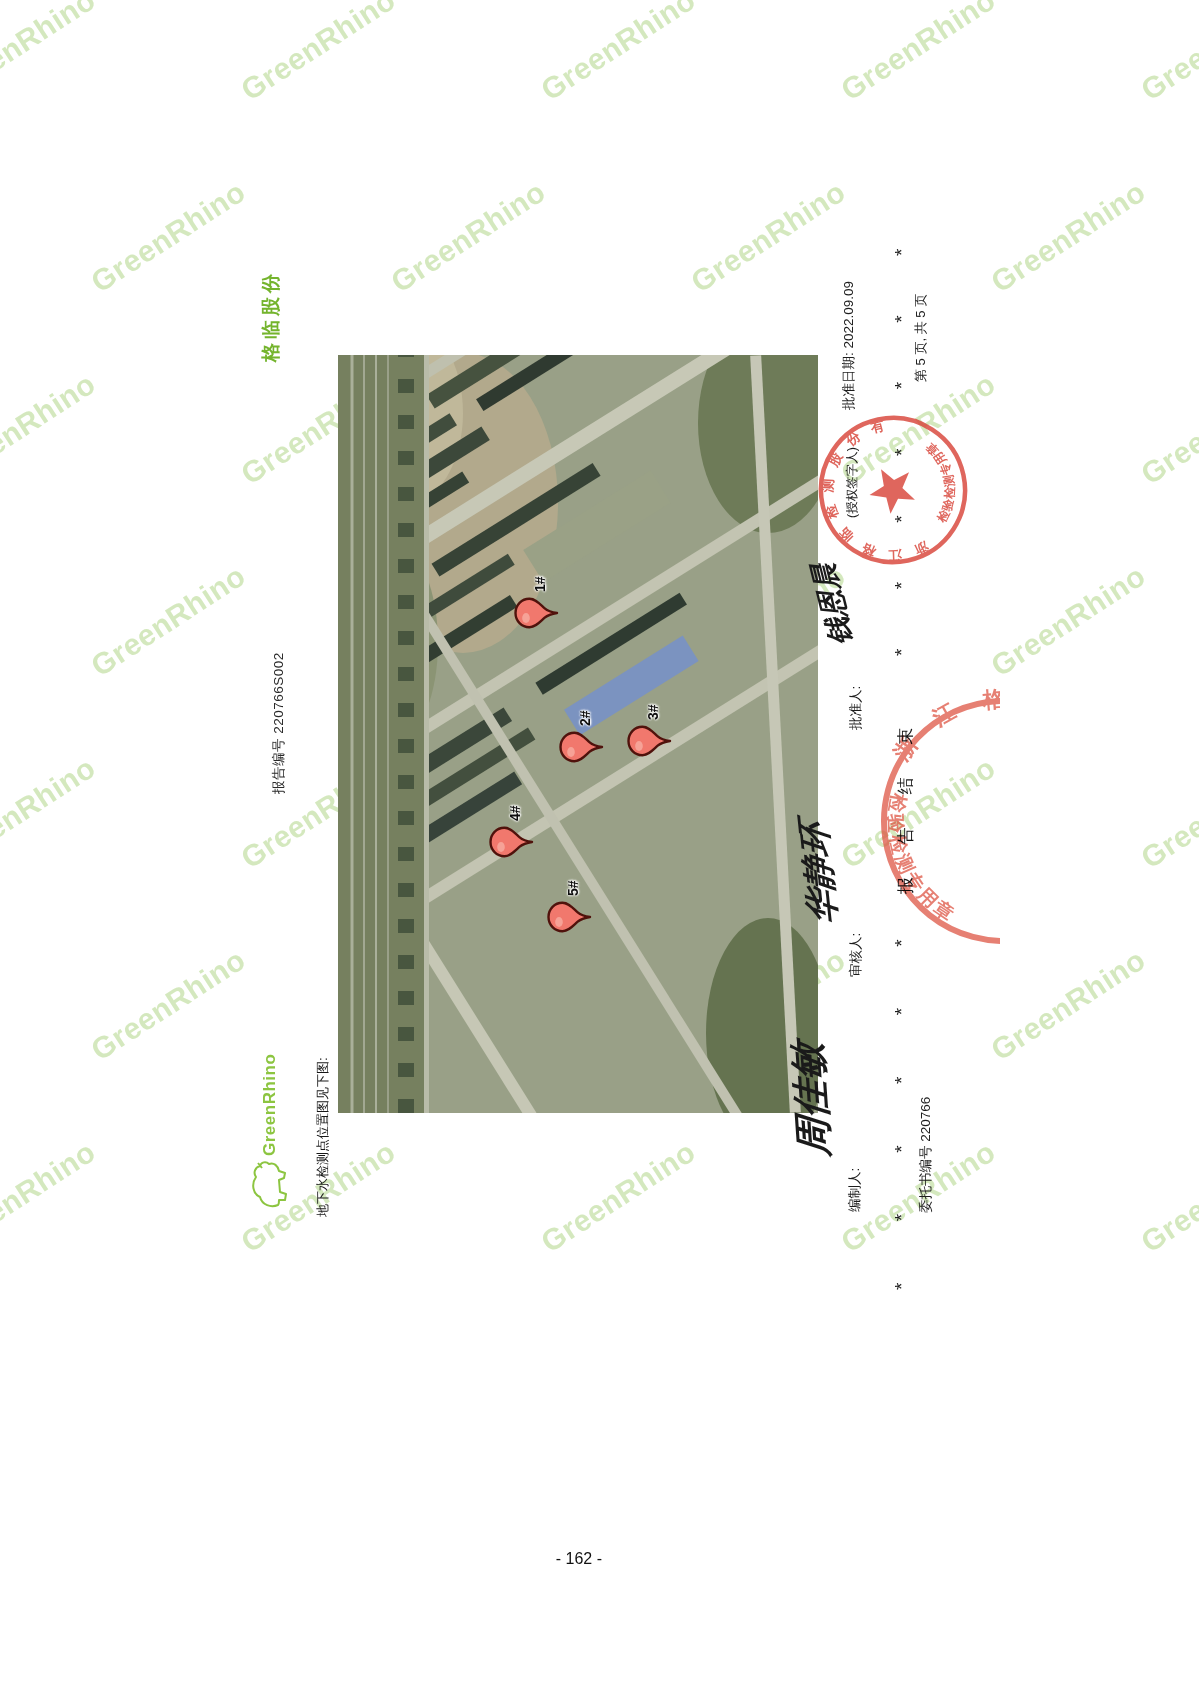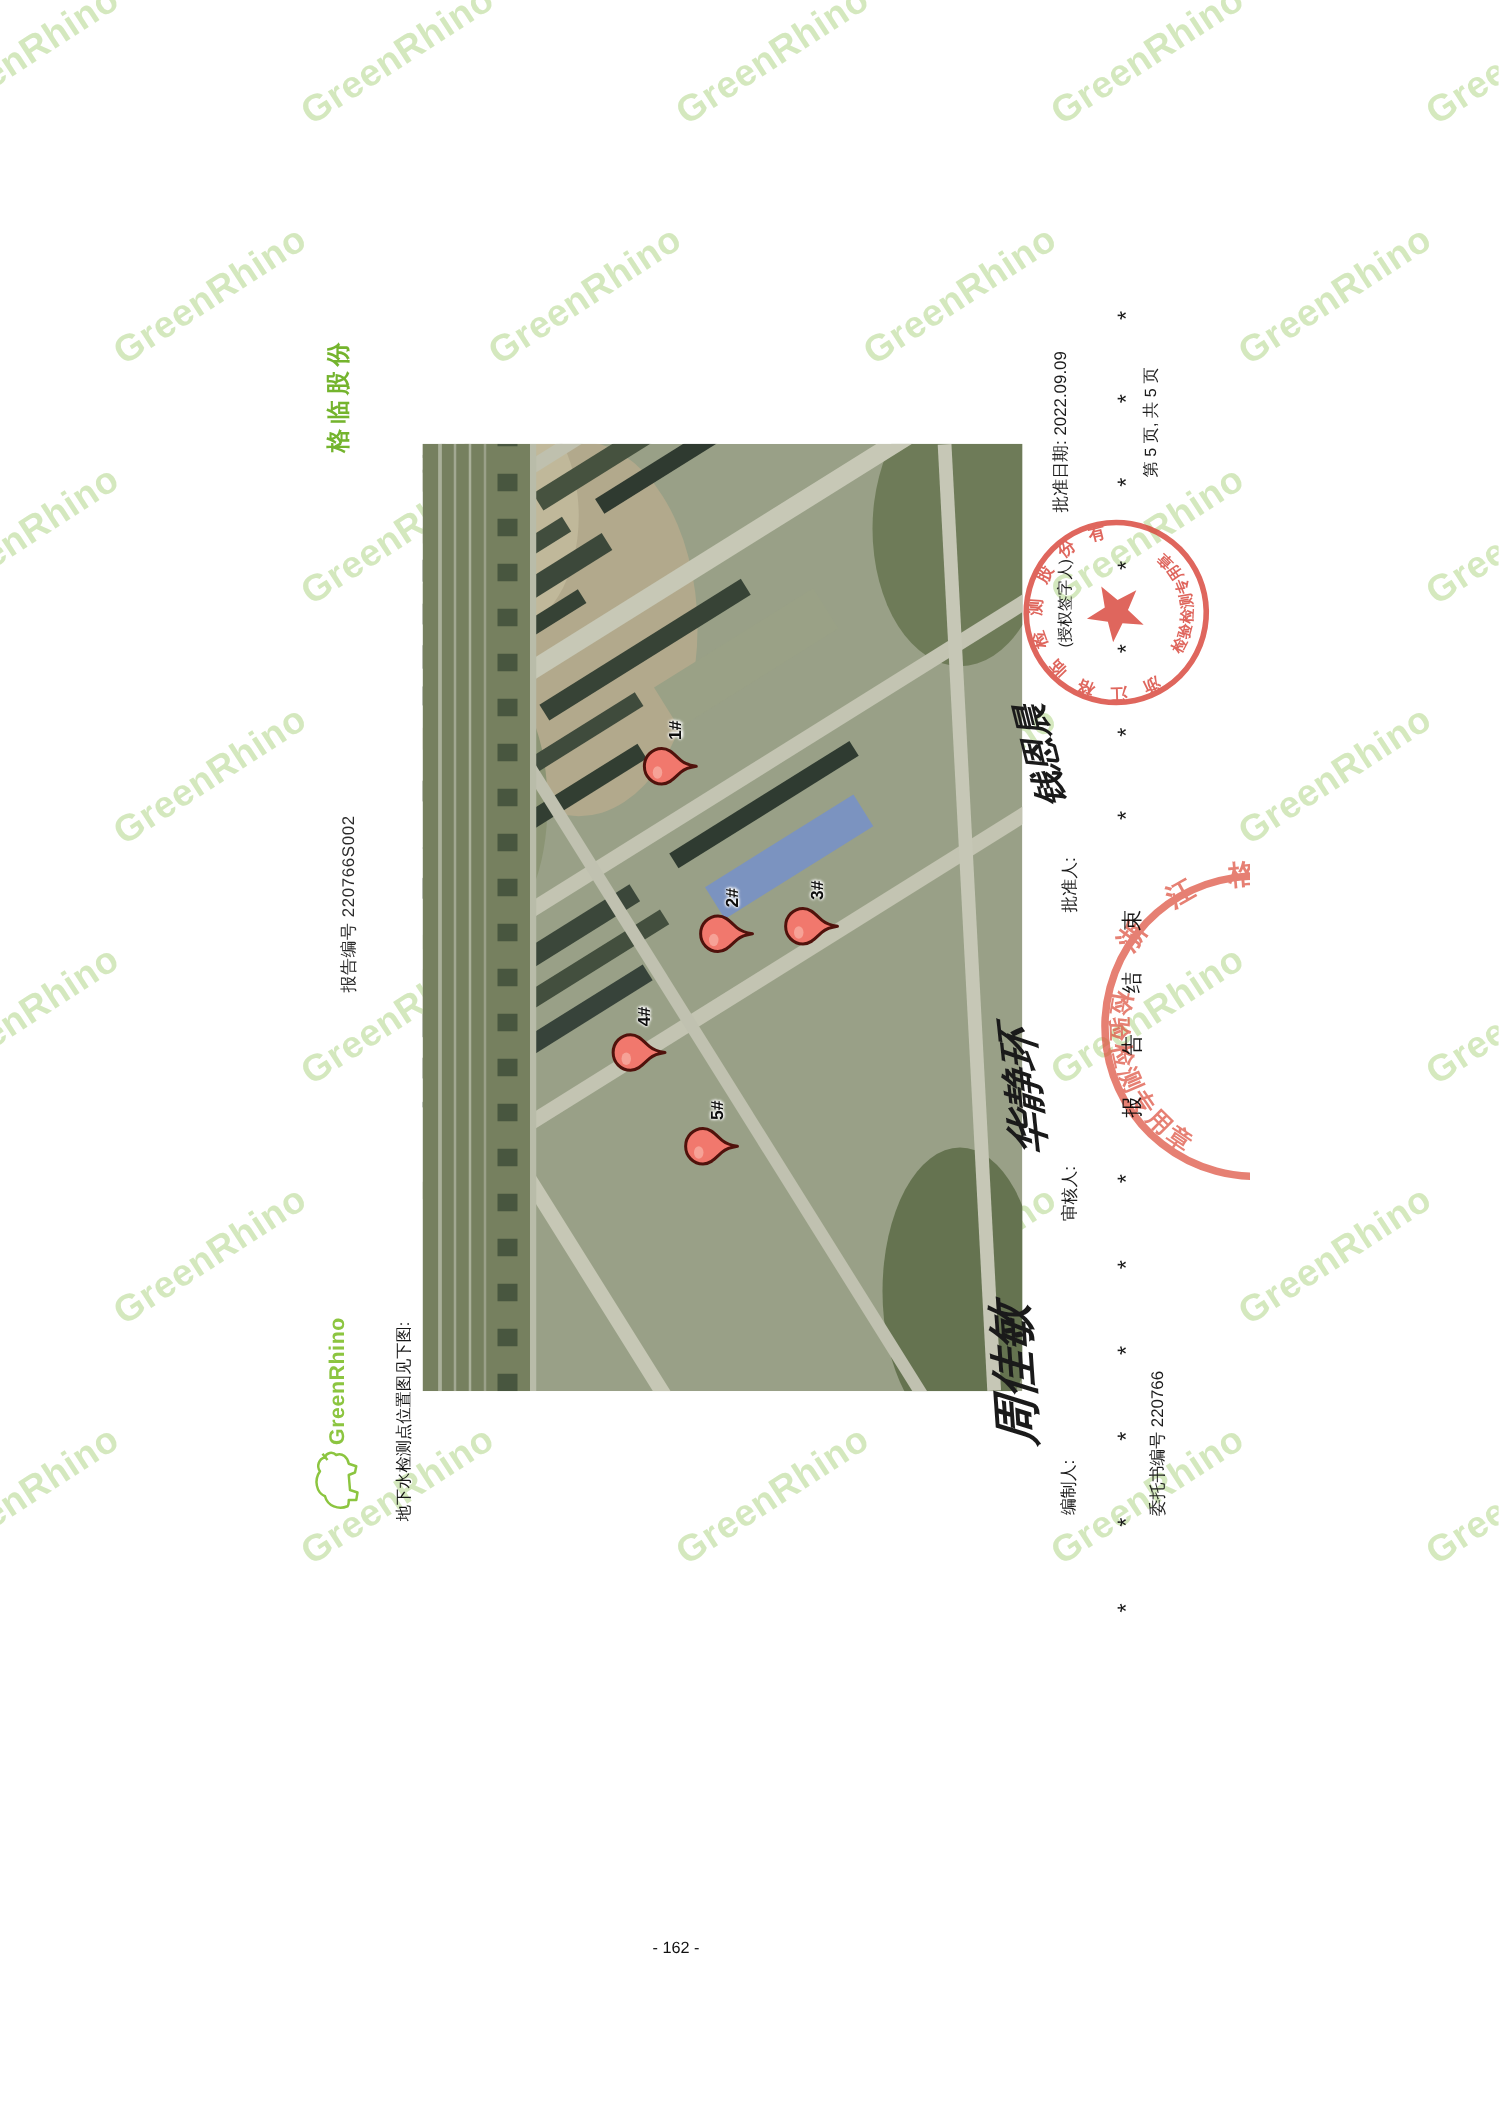--- a/index.html
+++ b/index.html
@@ -22,22 +22,22 @@
   .report-no{font-size:13.5px;color:#2a2a2a;letter-spacing:.5px;}
   .company-short{font-size:19px;font-weight:700;color:#74b42d;letter-spacing:4px;}
   .stars{font-size:19px;color:#1c1c1c;}
   .map{position:absolute;left:583px;top:338px;width:758px;height:480px;overflow:hidden;}
   .marker{position:absolute;width:34px;height:48px;}
   .map-label{position:absolute;font-size:14px;font-weight:700;color:#0e0e0e;
              text-shadow:0 0 2px #fff,0 0 2px #fff,0 0 3px #fff,1px 1px 2px #fff;}
   .stamp{position:absolute;mix-blend-mode:multiply;}
   .stamp2-clip{position:absolute;left:739px;top:868px;width:272px;height:132px;overflow:hidden;
                mix-blend-mode:multiply;}
-  .pagenum{position:absolute;left:522px;top:1550px;width:80px;text-align:left;
-           font-size:13px;color:#111;z-index:3;}
+  .pagenum{position:absolute;left:522px;top:1550px;width:80px;text-align:right;
+           font-size:16px;color:#111;z-index:3;}
 </style>
 </head>
 <body>
 
 <div class="page">
 
   <div class="wm-layer">
       <span class="wm" style="left: -70px; top: 28px;">GreenRhino</span>
       <span class="wm" style="left: 230px; top: 28px;">GreenRhino</span>
       <span class="wm" style="left: 530px; top: 28px;">GreenRhino</span>

